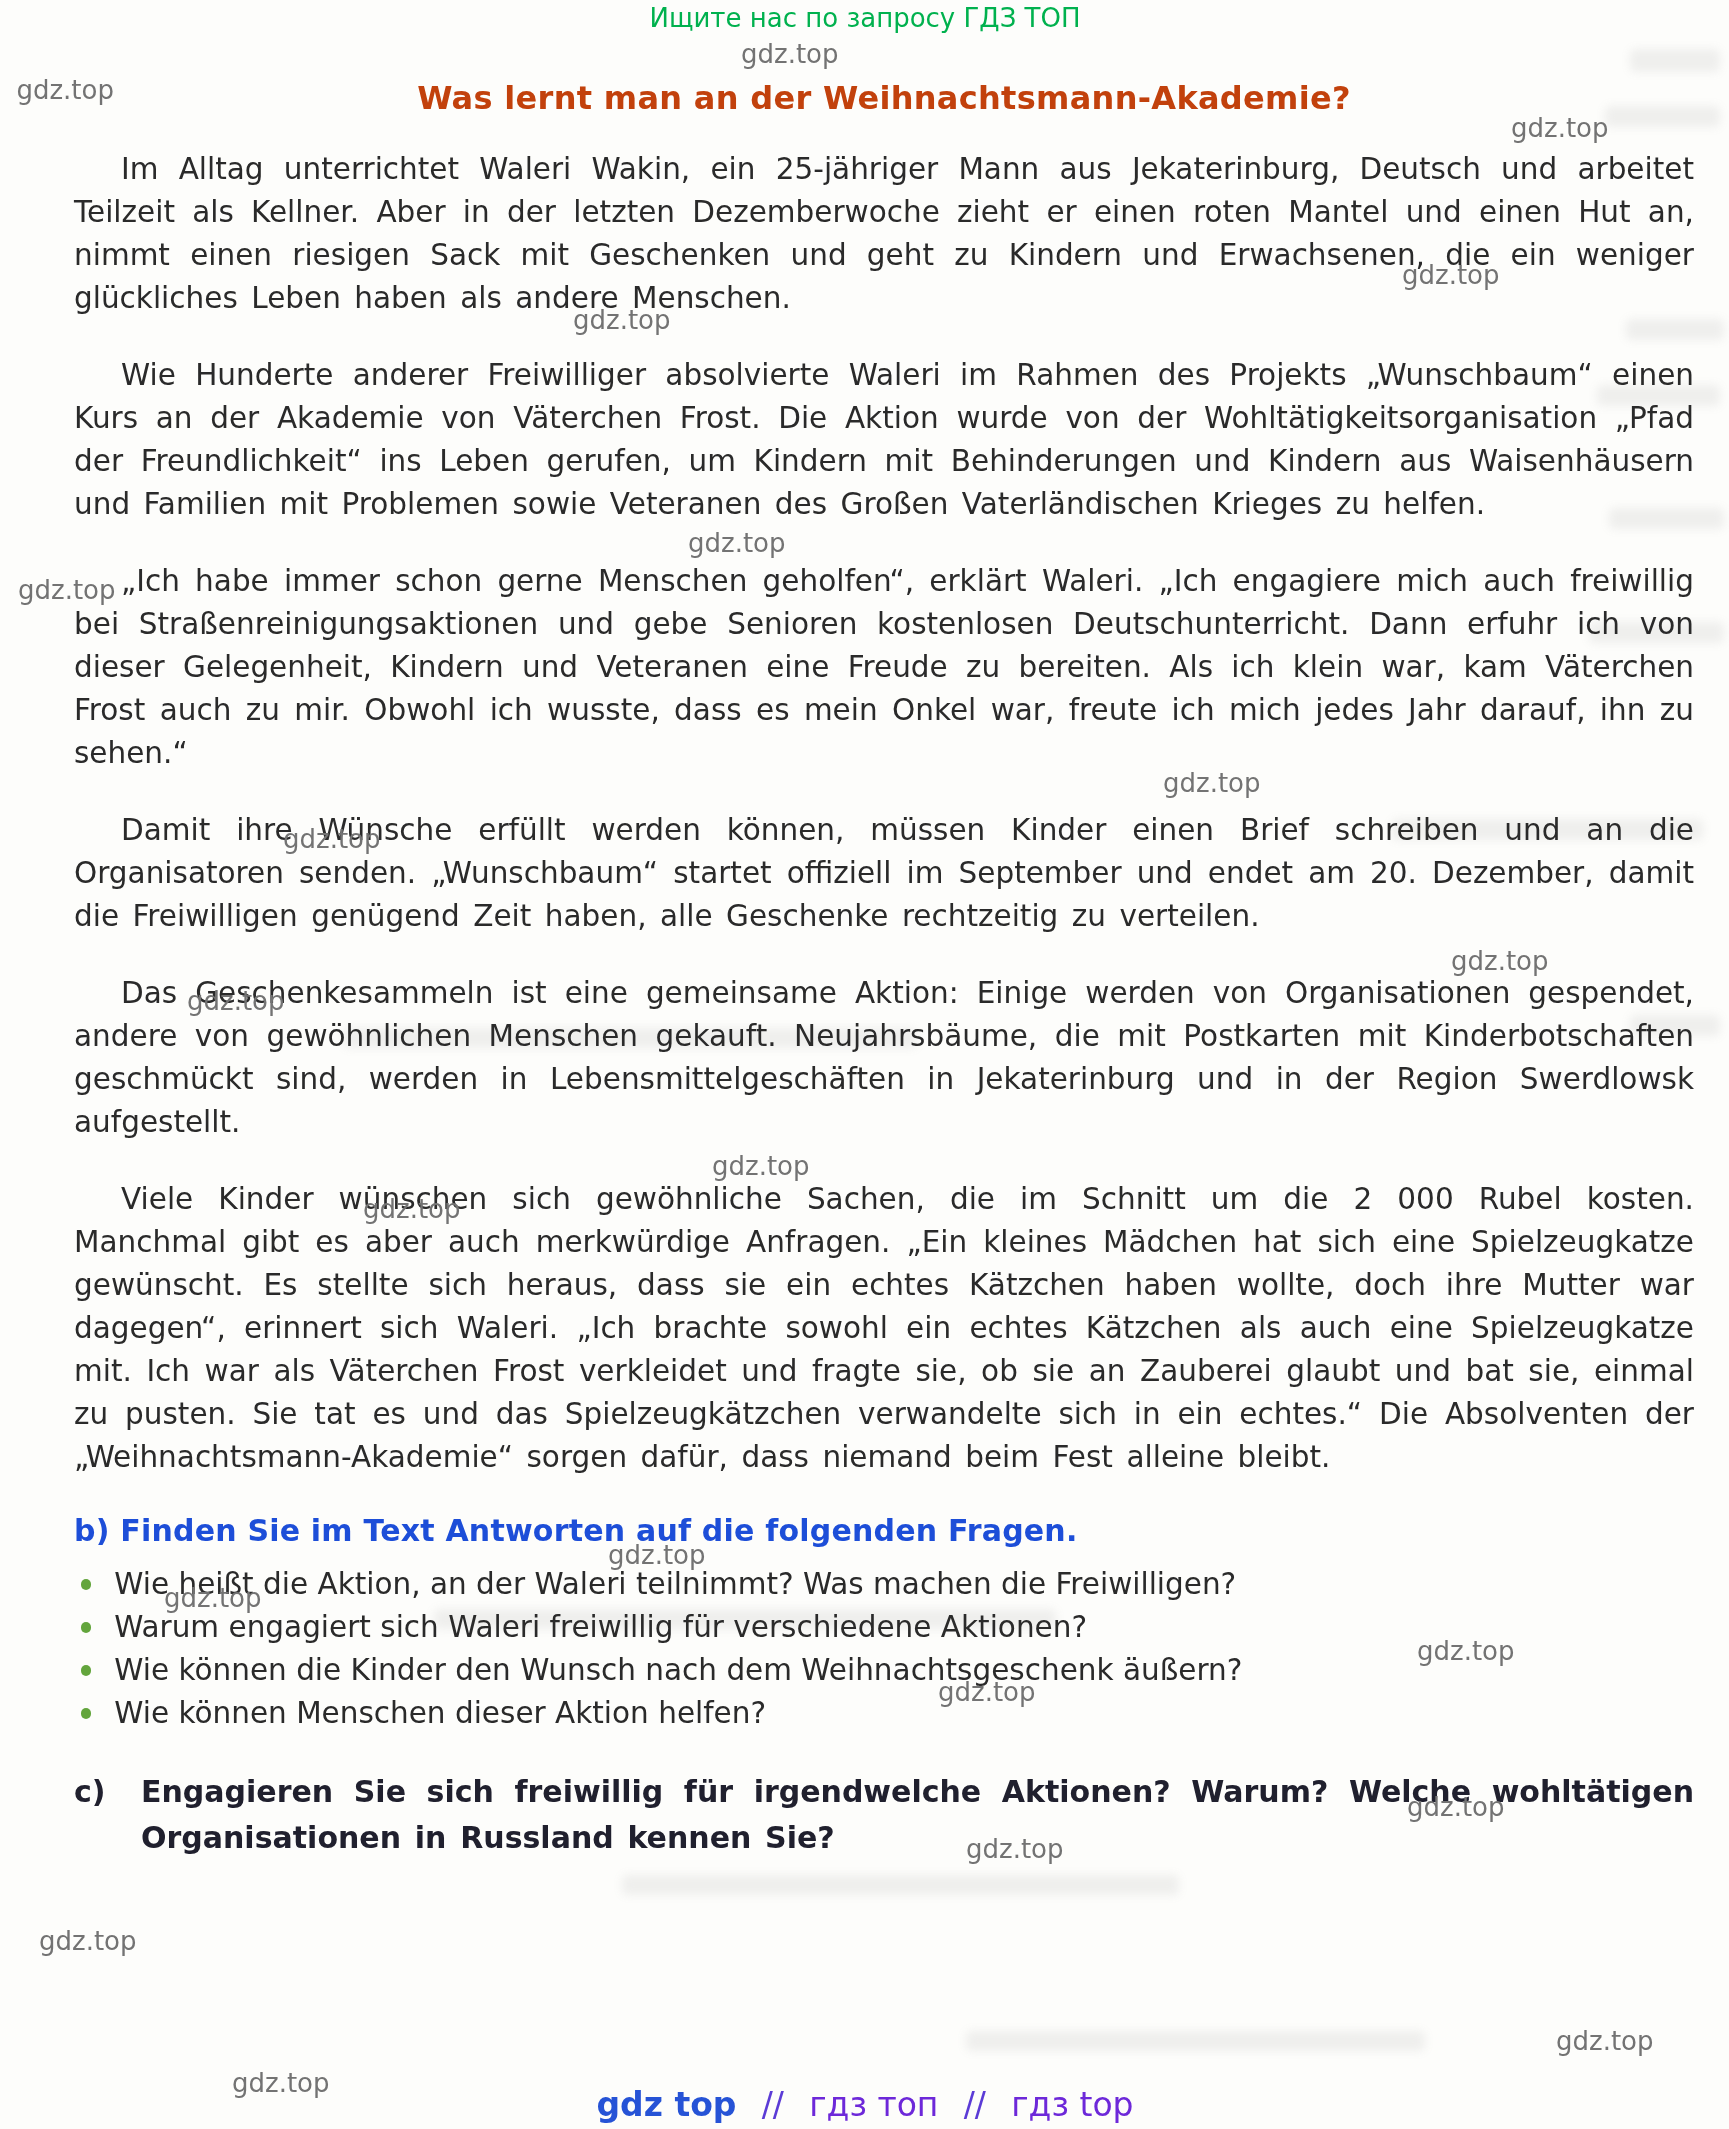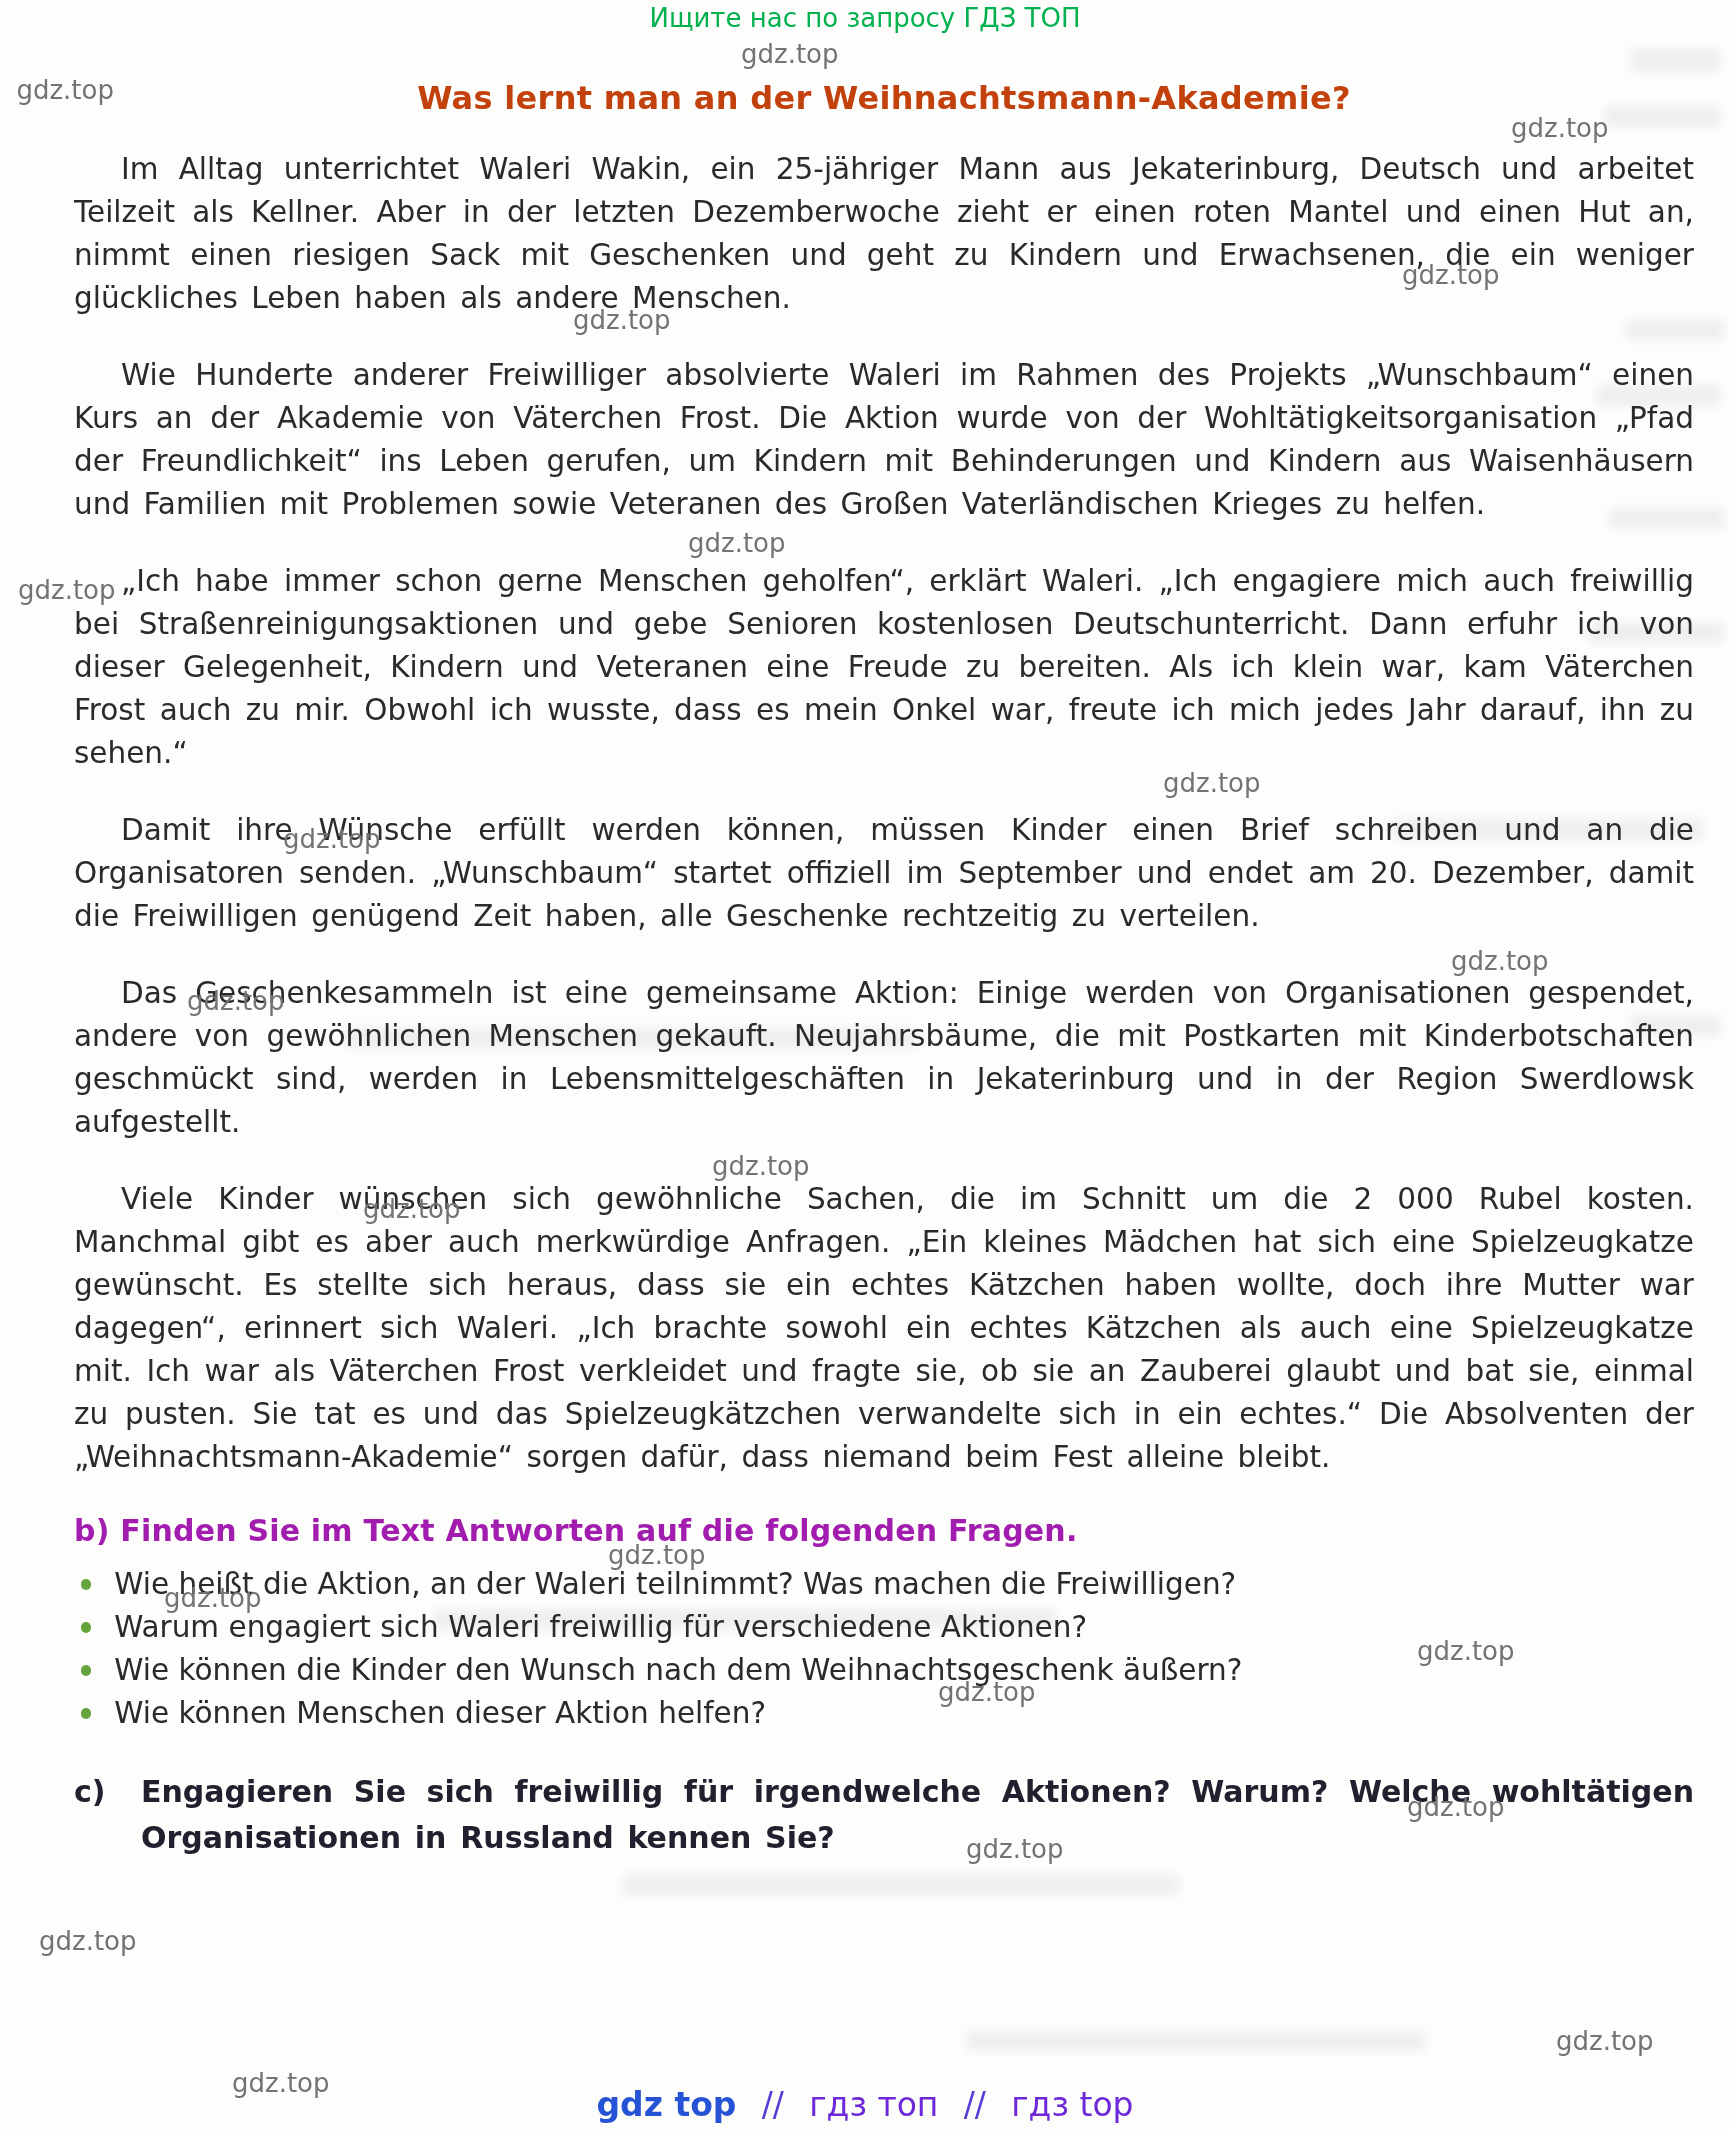--- a/index.html
+++ b/index.html
@@ -22,21 +22,21 @@
     font-size:32px; font-weight:bold; text-align:center; margin:0;
     color:#c2410c; letter-spacing:0.3px;
   }
   p.para {
     font-size:29.5px; line-height:43px; text-align:justify; text-indent:47px;
     margin:31px 0 0 0; word-spacing:4.1px; color:#2a2a2a;
   }
   p.para + p.para { margin-top:34px; }
   .task-b { margin-top:34px; }
   .task-b-heading {
-    font-size:30px; font-weight:bold; color:#a21caf; margin:0; letter-spacing:0.2px;
+    font-size:30px; font-weight:bold; color:#1d4ed8; margin:0; letter-spacing:0.2px;
   }
   ul.questions { list-style:none; margin:14.7px 0 0 0; padding:0; }
   li.question {
     display:flex; align-items:flex-start;
     font-size:29.5px; line-height:43px; color:#2a2a2a;
   }
   .dot {
     flex:0 0 auto; width:10.6px; height:10.6px; border-radius:50%;
     background:#63a53c; margin:16.4px 23px 0 6.6px;
   }

